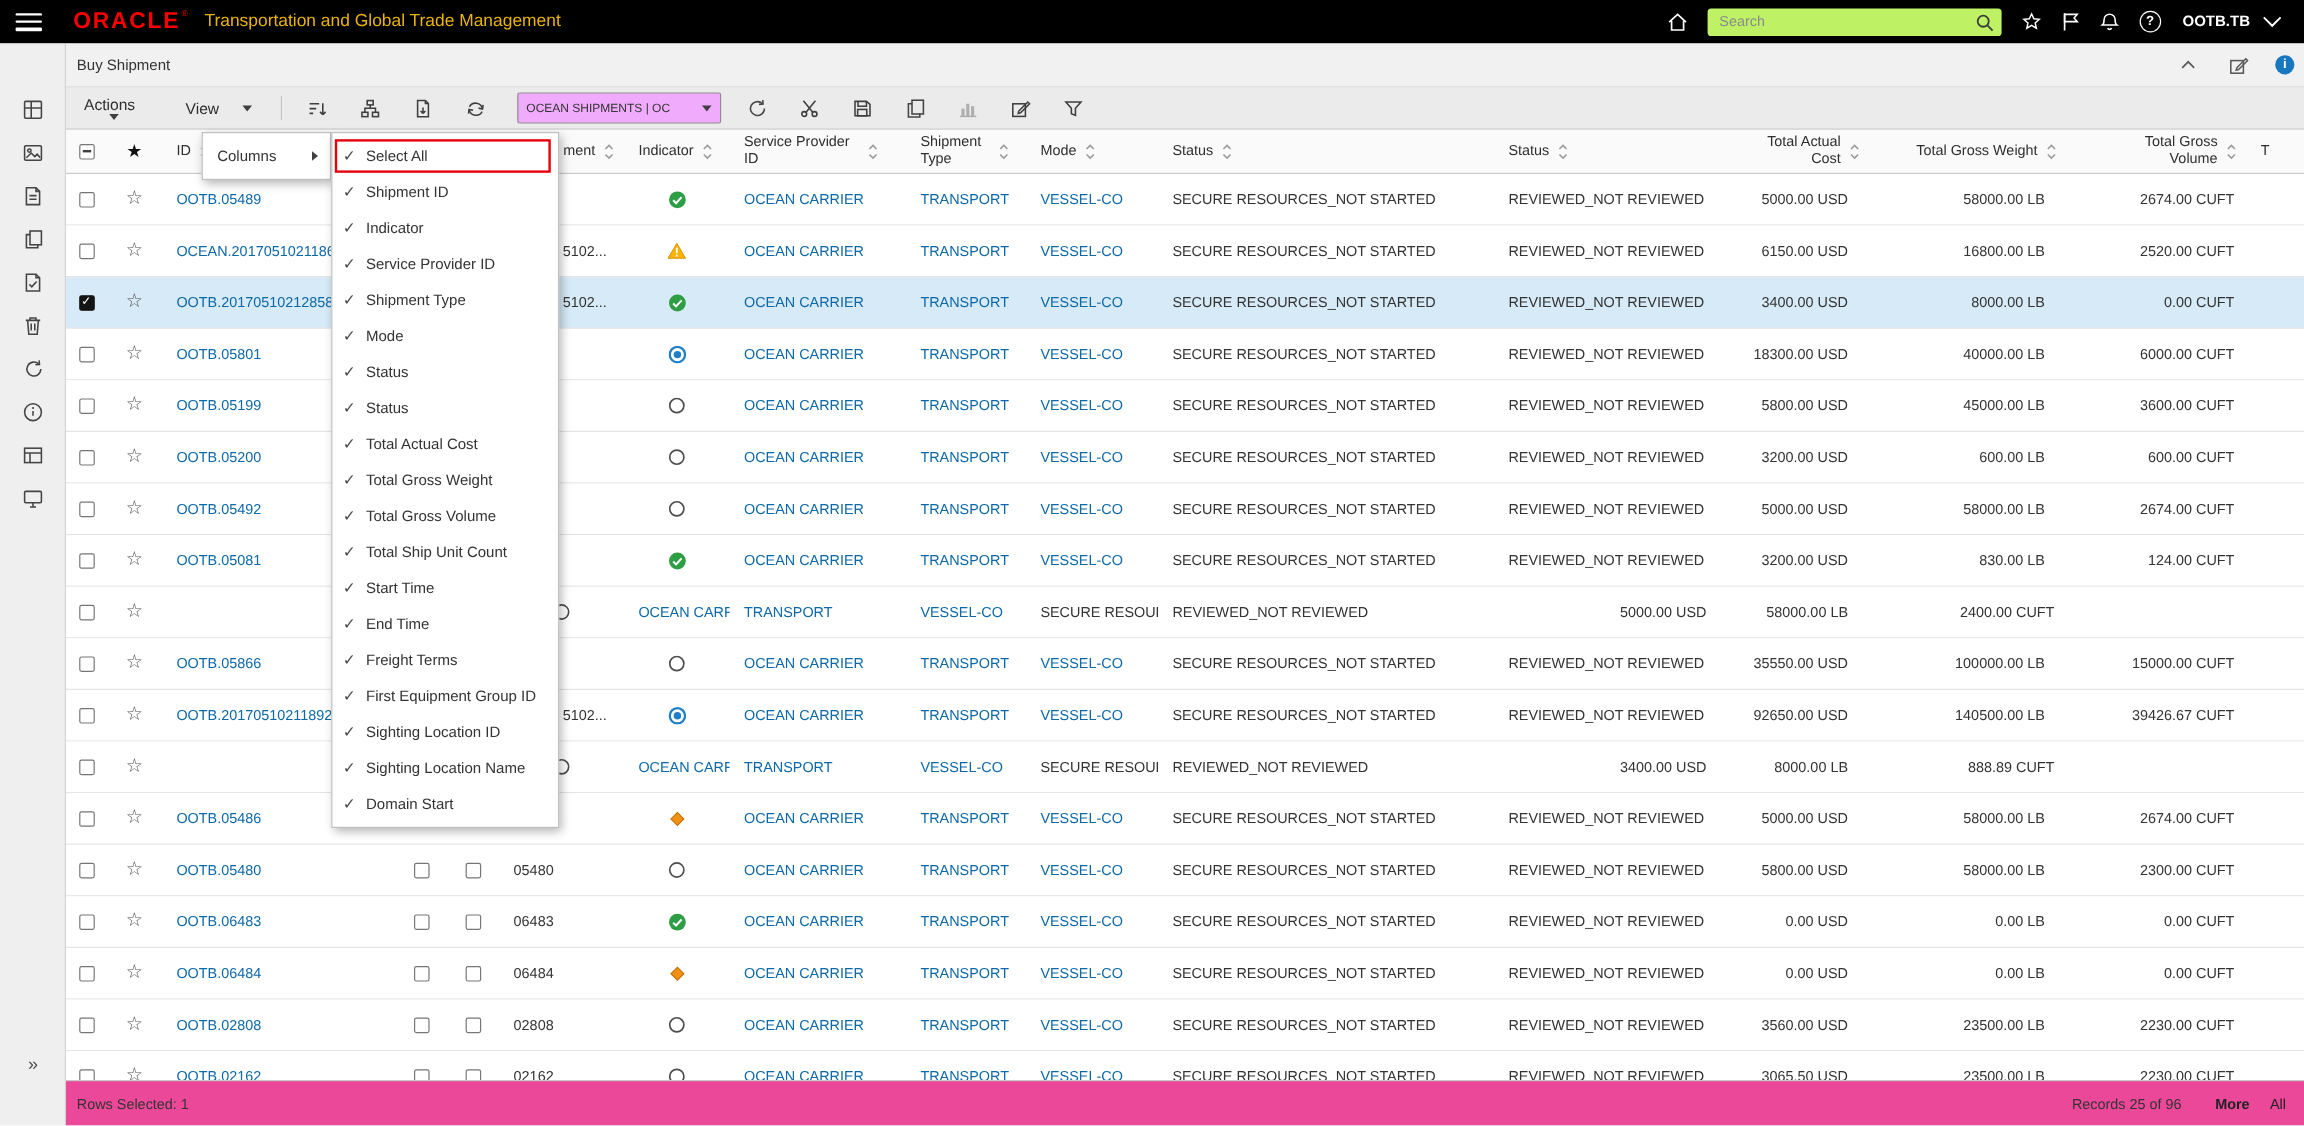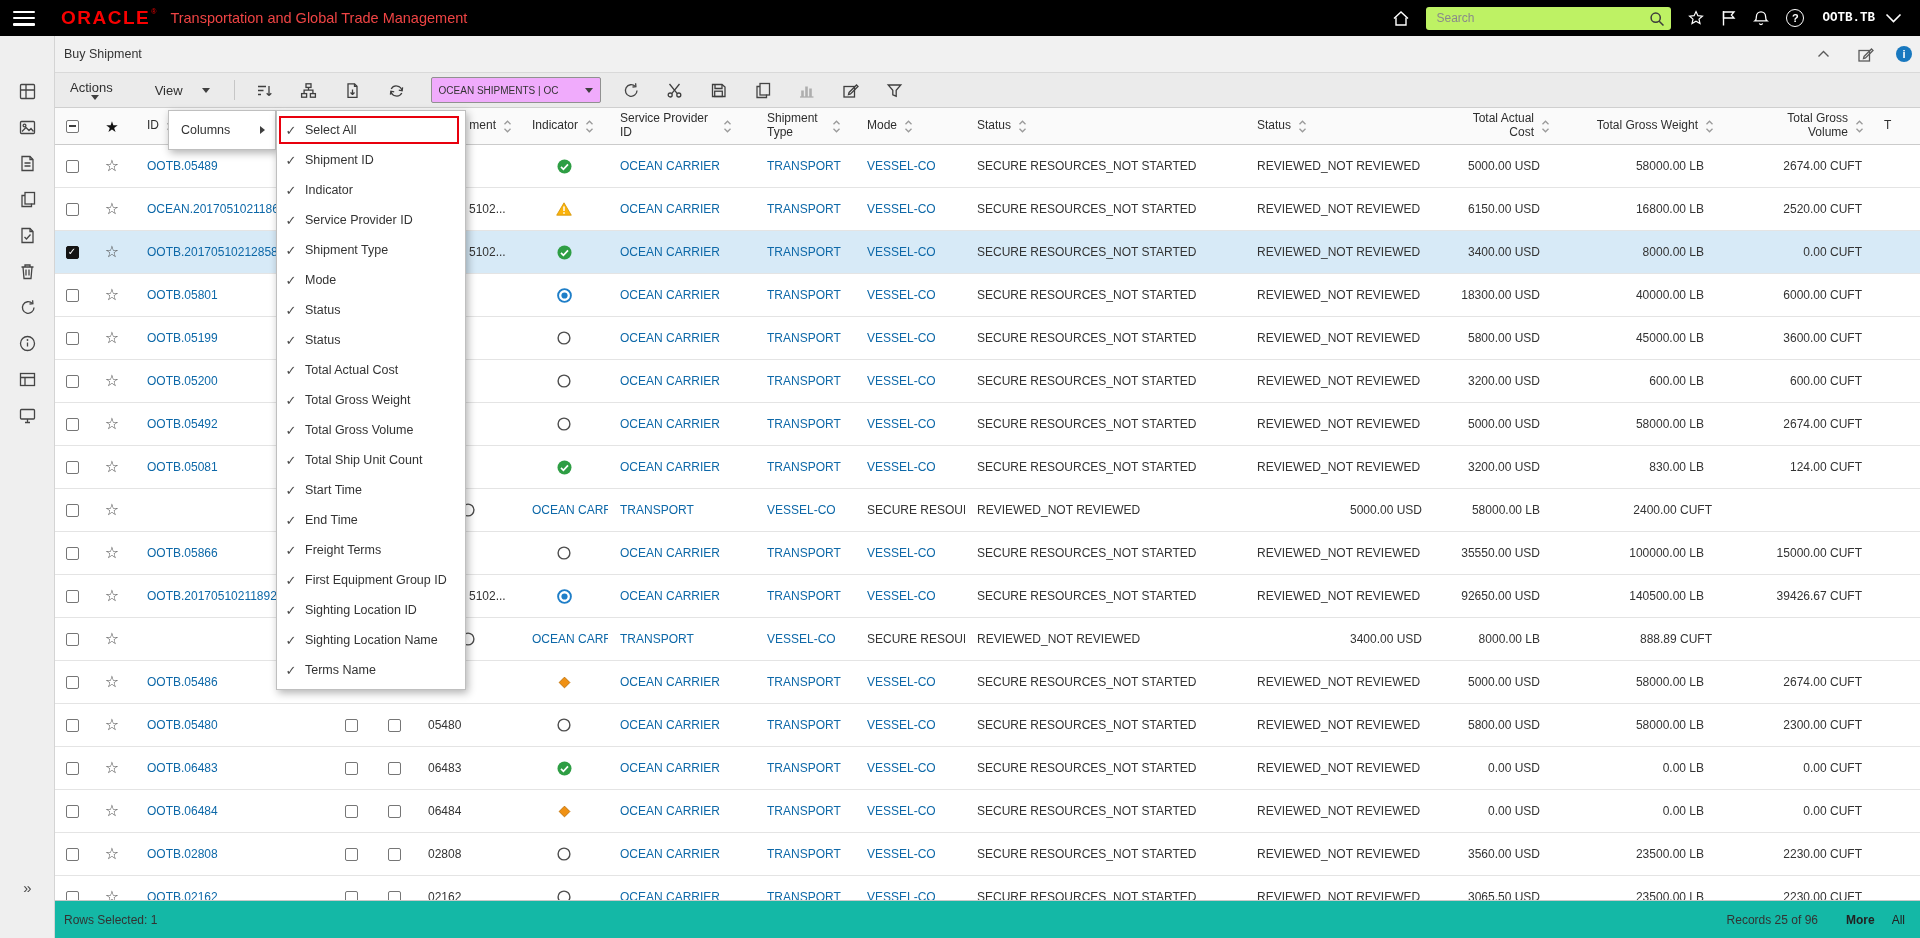--- a/index.html
+++ b/index.html
@@ -7,29 +7,29 @@
 body { font-family:"Liberation Sans","DejaVu Sans",sans-serif; background:#fff; position:relative; font-size:12px; color:#333; }
 :root { --cols:34px 46px 195px 43px 43px 104px 88px 147px 100px 110px 280px 195px 118px 164px 150px minmax(0,1fr); }
 .spacer { flex:1; }
 
 
 .top-header { position:absolute; top:0; left:0; width:100%; height:36px; background:#000; display:flex; align-items:center; z-index:60; }
 .hamburger { width:22px; height:15px; margin-left:13px; display:flex; flex-direction:column; justify-content:space-between; cursor:pointer; }
 .hamburger i { display:block; height:2.5px; background:#fff; border-radius:1px; }
 .logo { color:#f80000; font-weight:bold; font-size:19px; letter-spacing:1.5px; margin-left:26px; }
 .logo-reg { color:#f80000; font-size:7px; align-self:flex-start; margin-top:8px; margin-left:1px; }
-.app-title { color:#ef4444; font-size:14.5px; margin-left:14px; }
+.app-title { color:#eab308; font-size:14.5px; margin-left:14px; }
 .hicon { display:flex; align-items:center; justify-content:center; cursor:pointer; margin-left:17px; }
 .search-wrap { position:relative; margin-left:16px; }
 .search-input { width:245px; height:23px; border:none; border-radius:3px; background:#bef264; font-size:12px; padding:0 30px 0 10px; color:#444; outline:none; font-family:inherit; }
 .search-input::placeholder { color:#8a8a8a; }
 .search-icon-btn { position:absolute; right:6px; top:4px; cursor:pointer; }
 .help-circle { width:18px; height:18px; border:1.5px solid #fff; border-radius:50%; color:#fff; font-size:11px; font-weight:bold; }
 .help-circle::after { content:"?"; }
-.user-name { color:#fff; font-size:12.5px; font-weight:bold; margin-left:18px; cursor:pointer;font-family:Liberation Mono, monospace; }
+.user-name { color:#fff; font-size:12.5px; font-weight:bold; margin-left:18px; cursor:pointer; }
 .chev-big { margin-left:10px; margin-right:18px; }
 
 
 .tab-bar { position:absolute; top:36px; left:55px; right:0; height:37px; background:#f1f1f1; border-bottom:1px solid #d9d9d9; display:flex; align-items:center; z-index:30; }
 .tab-title { font-size:12.5px; color:#333; margin-left:9px; }
 .tabbar-icon { display:flex; align-items:center; justify-content:center; width:22px; height:22px; margin-right:20px; cursor:pointer; }
 .info-blue { width:16px; height:16px; border-radius:50%; background:#1878bf; color:#fff; font-size:11px; font-weight:bold; display:flex; align-items:center; justify-content:center; margin-right:8px; cursor:pointer; }
 .info-blue::after { content:"i"; }
 
 
@@ -76,21 +76,21 @@
 .id-link, .cell-link { color:#0d68a8; cursor:pointer; }
 .star { font-size:16px; color:#4f4f4f; cursor:pointer; line-height:1; }
 .star.filled { color:#111; font-size:15px; cursor:default; }
 .cbx { width:13px; height:13px; border:1px solid #767676; background:#fff; border-radius:2px; display:inline-flex; align-items:center; justify-content:center; cursor:pointer; flex:0 0 auto; }
 .cbx.checked { background:#141414; border-color:#141414; }
 .cbx.checked::after { content:"✓"; color:#fff; font-size:10px; line-height:1; }
 .cbx.indet::after { content:""; width:7px; height:2px; background:#3f3f3f; }
 .ind { display:inline-flex; align-items:center; justify-content:center; }
 
 
-.footer { position:absolute; left:55px; right:0; bottom:0; height:38px; background:#14b8a6; border-top:1px solid #c9c9c9; display:flex; align-items:center; font-size:12px; color:#333; z-index:45; }
+.footer { position:absolute; left:55px; right:0; bottom:0; height:38px; background:#ec4899; border-top:1px solid #c9c9c9; display:flex; align-items:center; font-size:12px; color:#333; z-index:45; }
 .rows-selected { margin-left:9px; }
 .records { margin-right:28px; }
 .more { font-weight:bold; color:#222; margin-right:17px; cursor:pointer; }
 .all { color:#222; margin-right:15px; cursor:pointer; }
 
 
 .menu-panel { position:absolute; background:#fff; border:1px solid #bfbfbf; box-shadow:2px 3px 8px rgba(0,0,0,.3); z-index:120; }
 #view-menu { left:168px; top:110px; width:108px; padding:4px 0; }
 #columns-menu { left:276px; top:110px; width:190px; padding:4px 0; }
 .menu-item { height:30px; display:flex; align-items:center; font-size:12.5px; color:#333; cursor:pointer; position:relative; }
@@ -1201,15 +1201,15 @@
     <div class="menu-item">
       <span class="check">✓</span>
       <span class="mi-label">Sighting Location ID</span>
     </div>
     <div class="menu-item">
       <span class="check">✓</span>
       <span class="mi-label">Sighting Location Name</span>
     </div>
     <div class="menu-item">
       <span class="check">✓</span>
-      <span class="mi-label">Terms Name</span>
+      <span class="mi-label">Domain Start</span>
     </div>
   </div>
 
 </body></html>

